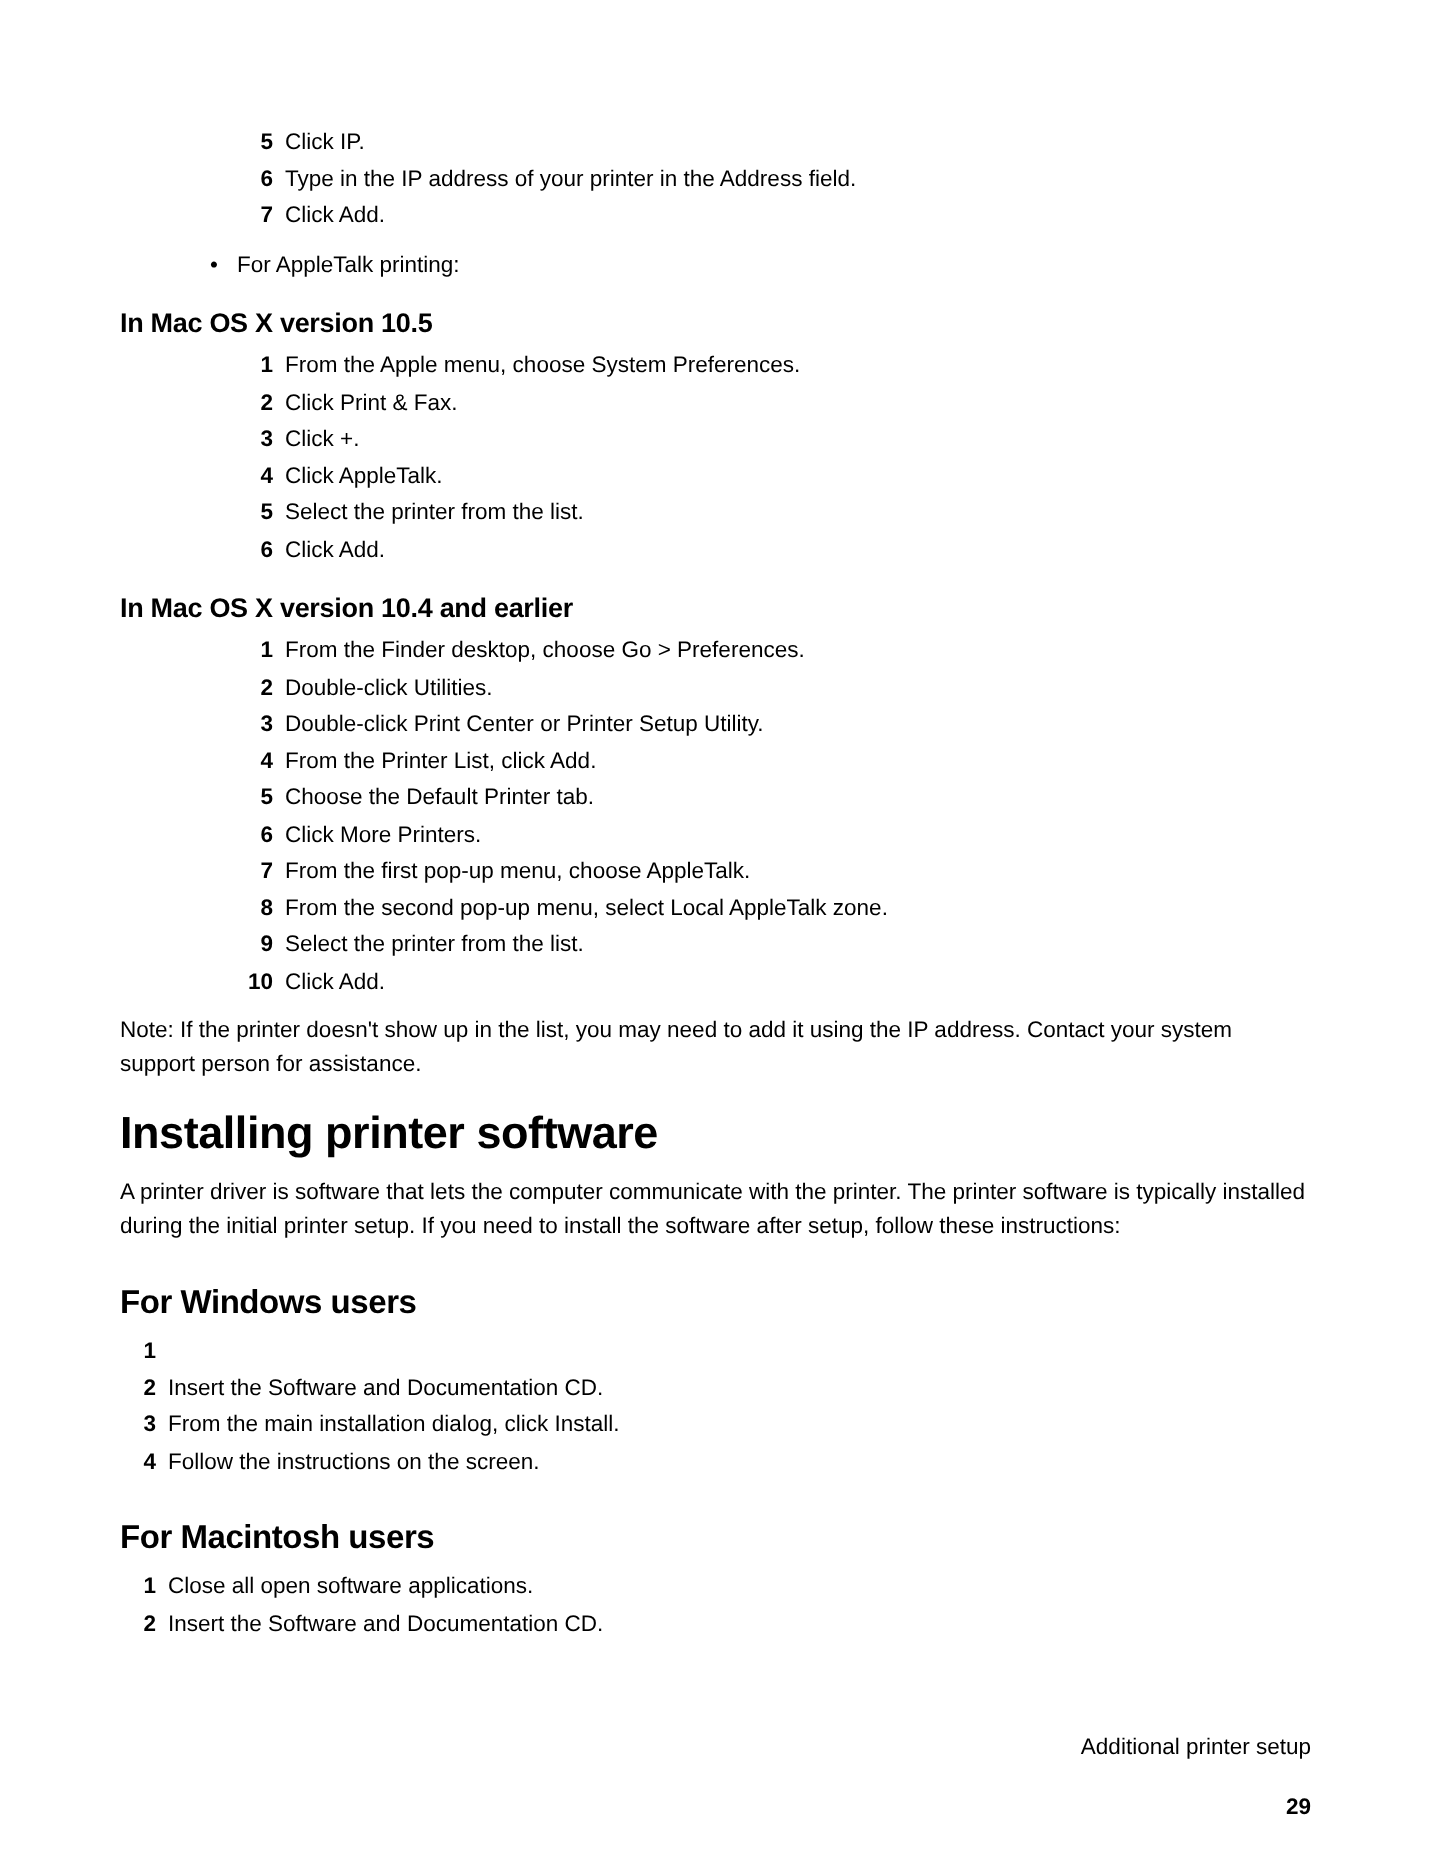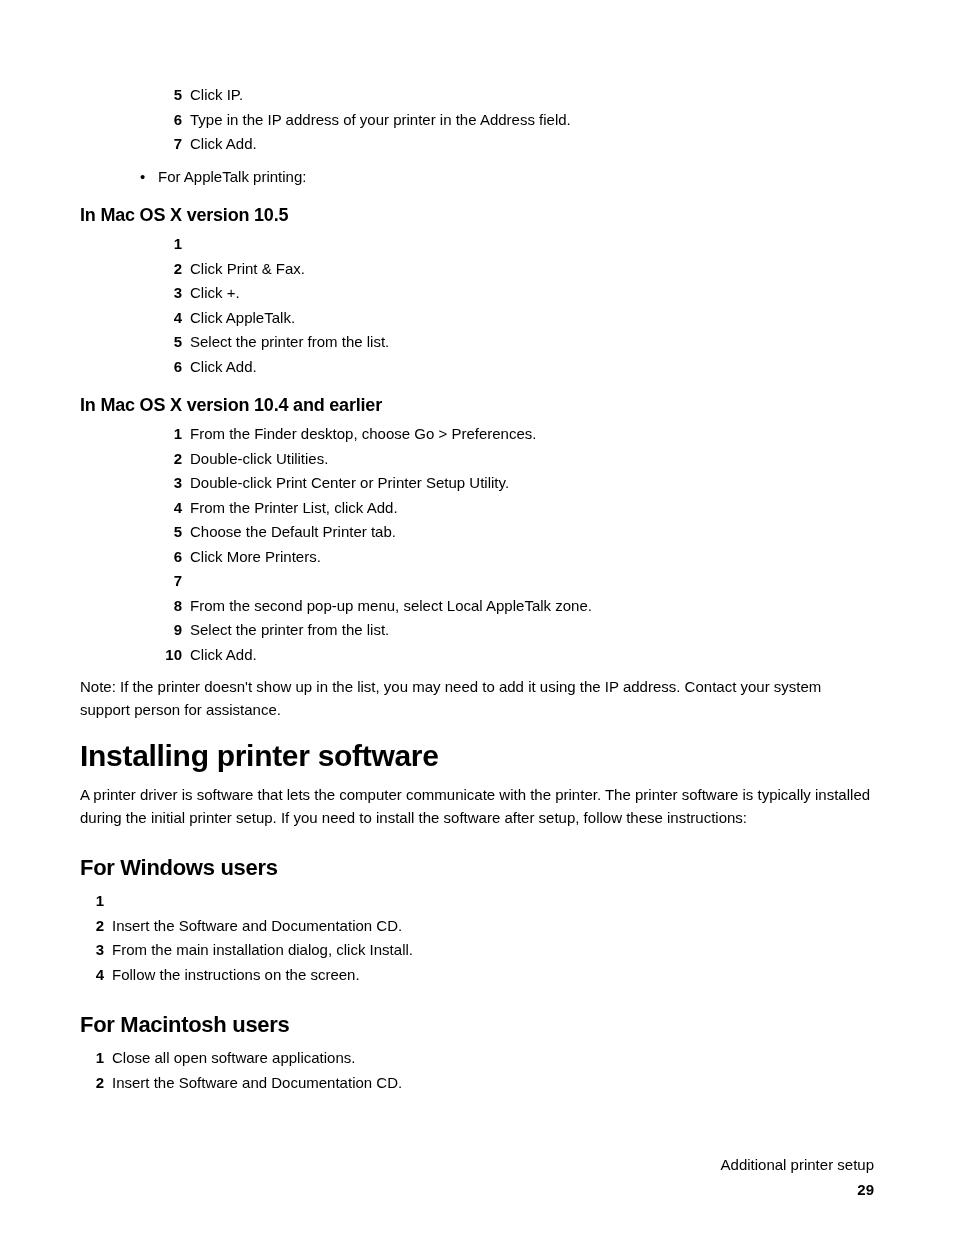--- a/index.html
+++ b/index.html
@@ -62,21 +62,21 @@
     margin: 4px 0 6px 0;
   }
   .note-block {
     margin: 8px 0 0 60px;
   }
   .footer {
     text-align: right;
     margin-top: 60px;
   }
   .footer-title { font-size: 15px; }
-  .footer-page { font-weight: bold; font-size: 15px; margin-top: 2px; }
+  .footer-page { font-weight: bold; font-size: 15px; margin-top: 17px; }
 </style>
 </head>
 <body>
 
 <div class="ol indent-78">
     <div class="ol-item">
       <span class="ol-num">5</span>
       <span class="ol-text"><span>Click </span><span class="bold">IP</span><span>.</span></span>
     </div>
     <div class="ol-item">
@@ -91,20 +91,21 @@
 
 <div class="bullet-row" style="margin-left:60px;">
   <span class="bullet">•</span>
   <span>For AppleTalk printing:</span>
 </div>
 
 <h3 class="minor indent-78">In Mac OS X version 10.5</h3>
 <div class="ol indent-78">
     <div class="ol-item">
       <span class="ol-num">1</span>
+      <span class="ol-text"><span>From the Apple menu, choose </span><span class="bold">System Preferences</span><span>.</span></span>
     </div>
     <div class="ol-item">
       <span class="ol-num">2</span>
       <span class="ol-text"><span>Click </span><span class="bold">Print &amp; Fax</span><span>.</span></span>
     </div>
     <div class="ol-item">
       <span class="ol-num">3</span>
       <span class="ol-text"><span>Click </span><span class="bold">+</span><span>.</span></span>
     </div>
     <div class="ol-item">
@@ -142,20 +143,21 @@
     <div class="ol-item">
       <span class="ol-num">5</span>
       <span class="ol-text"><span>Choose the </span><span class="bold">Default Printer</span><span> tab.</span></span>
     </div>
     <div class="ol-item">
       <span class="ol-num">6</span>
       <span class="ol-text"><span>Click </span><span class="bold">More Printers</span><span>.</span></span>
     </div>
     <div class="ol-item">
       <span class="ol-num">7</span>
+      <span class="ol-text"><span>From the first pop-up menu, choose </span><span class="bold">AppleTalk</span><span>.</span></span>
     </div>
     <div class="ol-item">
       <span class="ol-num">8</span>
       <span class="ol-text"><span>From the second pop-up menu, select </span><span class="bold">Local AppleTalk zone</span><span>.</span></span>
     </div>
     <div class="ol-item">
       <span class="ol-num">9</span>
       <span class="ol-text"><span>Select the printer from the list.</span></span>
     </div>
     <div class="ol-item">

